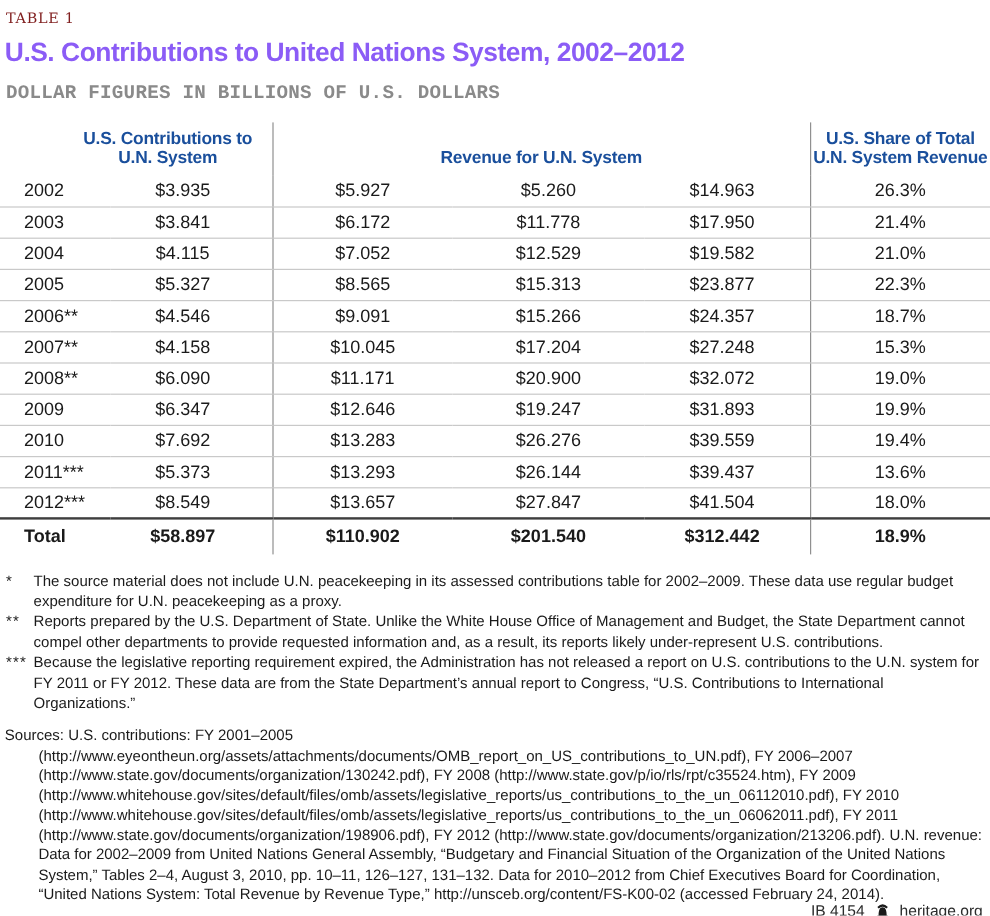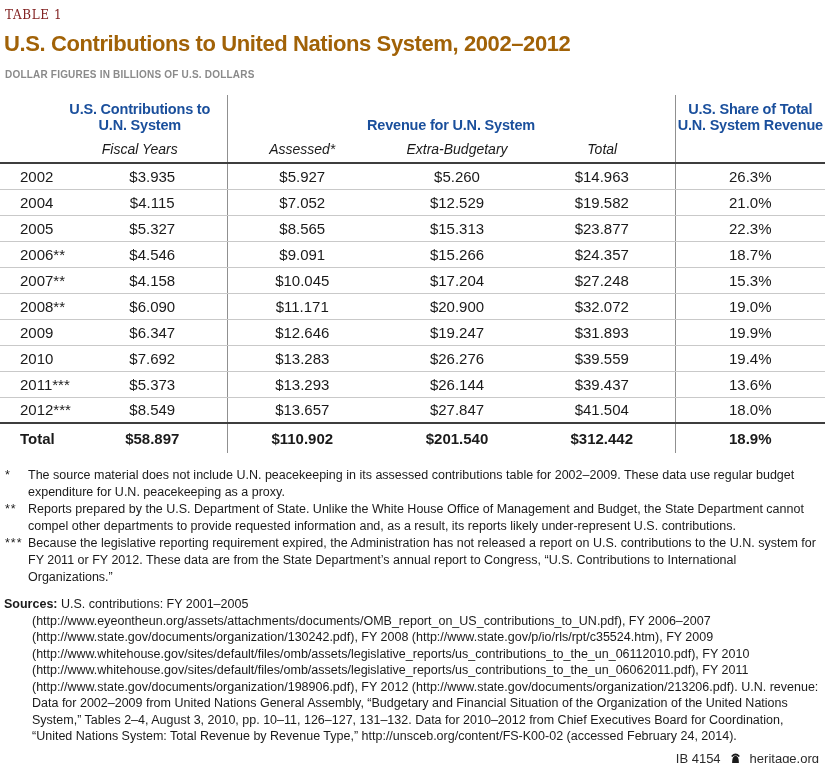--- a/index.html
+++ b/index.html
@@ -13,26 +13,27 @@
   .page { width: 825px; height: 763px; position: relative; }
 
   .table-label {
     margin: 8px 0 0 5px;
     font-family: "DejaVu Serif", serif;
     font-size: 12px; letter-spacing: 0.6px; color: #7f1d1d;
   }
   .title {
     margin: 9px 0 0 4px;
     font-size: 22px; font-weight: bold; letter-spacing: -0.4px;
-    color: #a16207; line-height: 26px;
+    color: #8b5cf6; line-height: 26px;
   }
   .subtitle {
     margin: 12px 0 0 5px;
-    font-size: 10px; font-weight: bold; letter-spacing: 0.2px;
+    font-size: 16px; font-weight: bold; letter-spacing: 0.2px;
     color: var(--subtle);
+    font-family: Liberation Mono, monospace;
   }
 
   table.data-table {
     width: 825px; margin-top: 15px;
     border-collapse: collapse; table-layout: fixed;
     font-size: 15px; color: var(--ink);
   }
   col.c1 { width: 92px; }  col.c2 { width: 135px; }
   col.c3 { width: 150px; } col.c4 { width: 160px; }
   col.c5 { width: 138px; } col.c6 { width: 150px; }
@@ -67,21 +68,21 @@
   .footnotes { margin: 14px 0 0 0; }
   .footnote { display: flex; font-size: 12.5px; line-height: 17px; color: var(--ink); }
   .fn-marker { width: 28px; flex: 0 0 28px; padding-left: 5px; letter-spacing: 1px; }
   .fn-text { flex: 1; padding-right: 4px; }
 
   .sources {
     margin: 10px 4px 0 32px; text-indent: -28px;
     font-size: 12.5px; line-height: 16.5px; color: var(--ink);
     overflow-wrap: break-word;
   }
-  .sources .src-label { font-weight: bold; }
+  .sources .src-label { font-weight: normal; }
 
   .footer {
     position: absolute; right: 6px; bottom: 5px;
     display: flex; align-items: center; gap: 7px;
     font-size: 13px; color: #2b2b2b;
   }
   .bell { display: inline-block; }
   .bell svg { display: block; fill: #1a1a1a; }
 </style>
 </head>
@@ -101,36 +102,37 @@
         <col class="c4">
         <col class="c5">
         <col class="c6">
     </colgroup>
     <thead>
       <tr class="group-row">
         <th colspan="2" class="divider-right pad-left">U.S. Contributions to U.N. System</th>
         <th colspan="3" class="divider-right">Revenue for U.N. System</th>
         <th>U.S. Share of Total U.N. System Revenue</th>
       </tr>
-      <tr class="sub-row">
-        <th colspan="2" class="divider-right pad-left">Fiscal Years</th>
-        <th>Assessed*</th>
-        <th>Extra-Budgetary</th>
-        <th class="divider-right" style="padding-right:8px;">Total</th>
-        <th></th>
-      </tr>
     </thead>
     <tbody>
         <tr>
           <td>2002</td>
           <td class="divider-right">$3.935</td>
           <td>$5.927</td>
           <td>$5.260</td>
           <td class="divider-right">$14.963</td>
           <td>26.3%</td>
+        </tr>
+        <tr>
+          <td>2003</td>
+          <td class="divider-right">$3.841</td>
+          <td>$6.172</td>
+          <td>$11.778</td>
+          <td class="divider-right">$17.950</td>
+          <td>21.4%</td>
         </tr>
         <tr>
           <td>2004</td>
           <td class="divider-right">$4.115</td>
           <td>$7.052</td>
           <td>$12.529</td>
           <td class="divider-right">$19.582</td>
           <td>21.0%</td>
         </tr>
         <tr>

